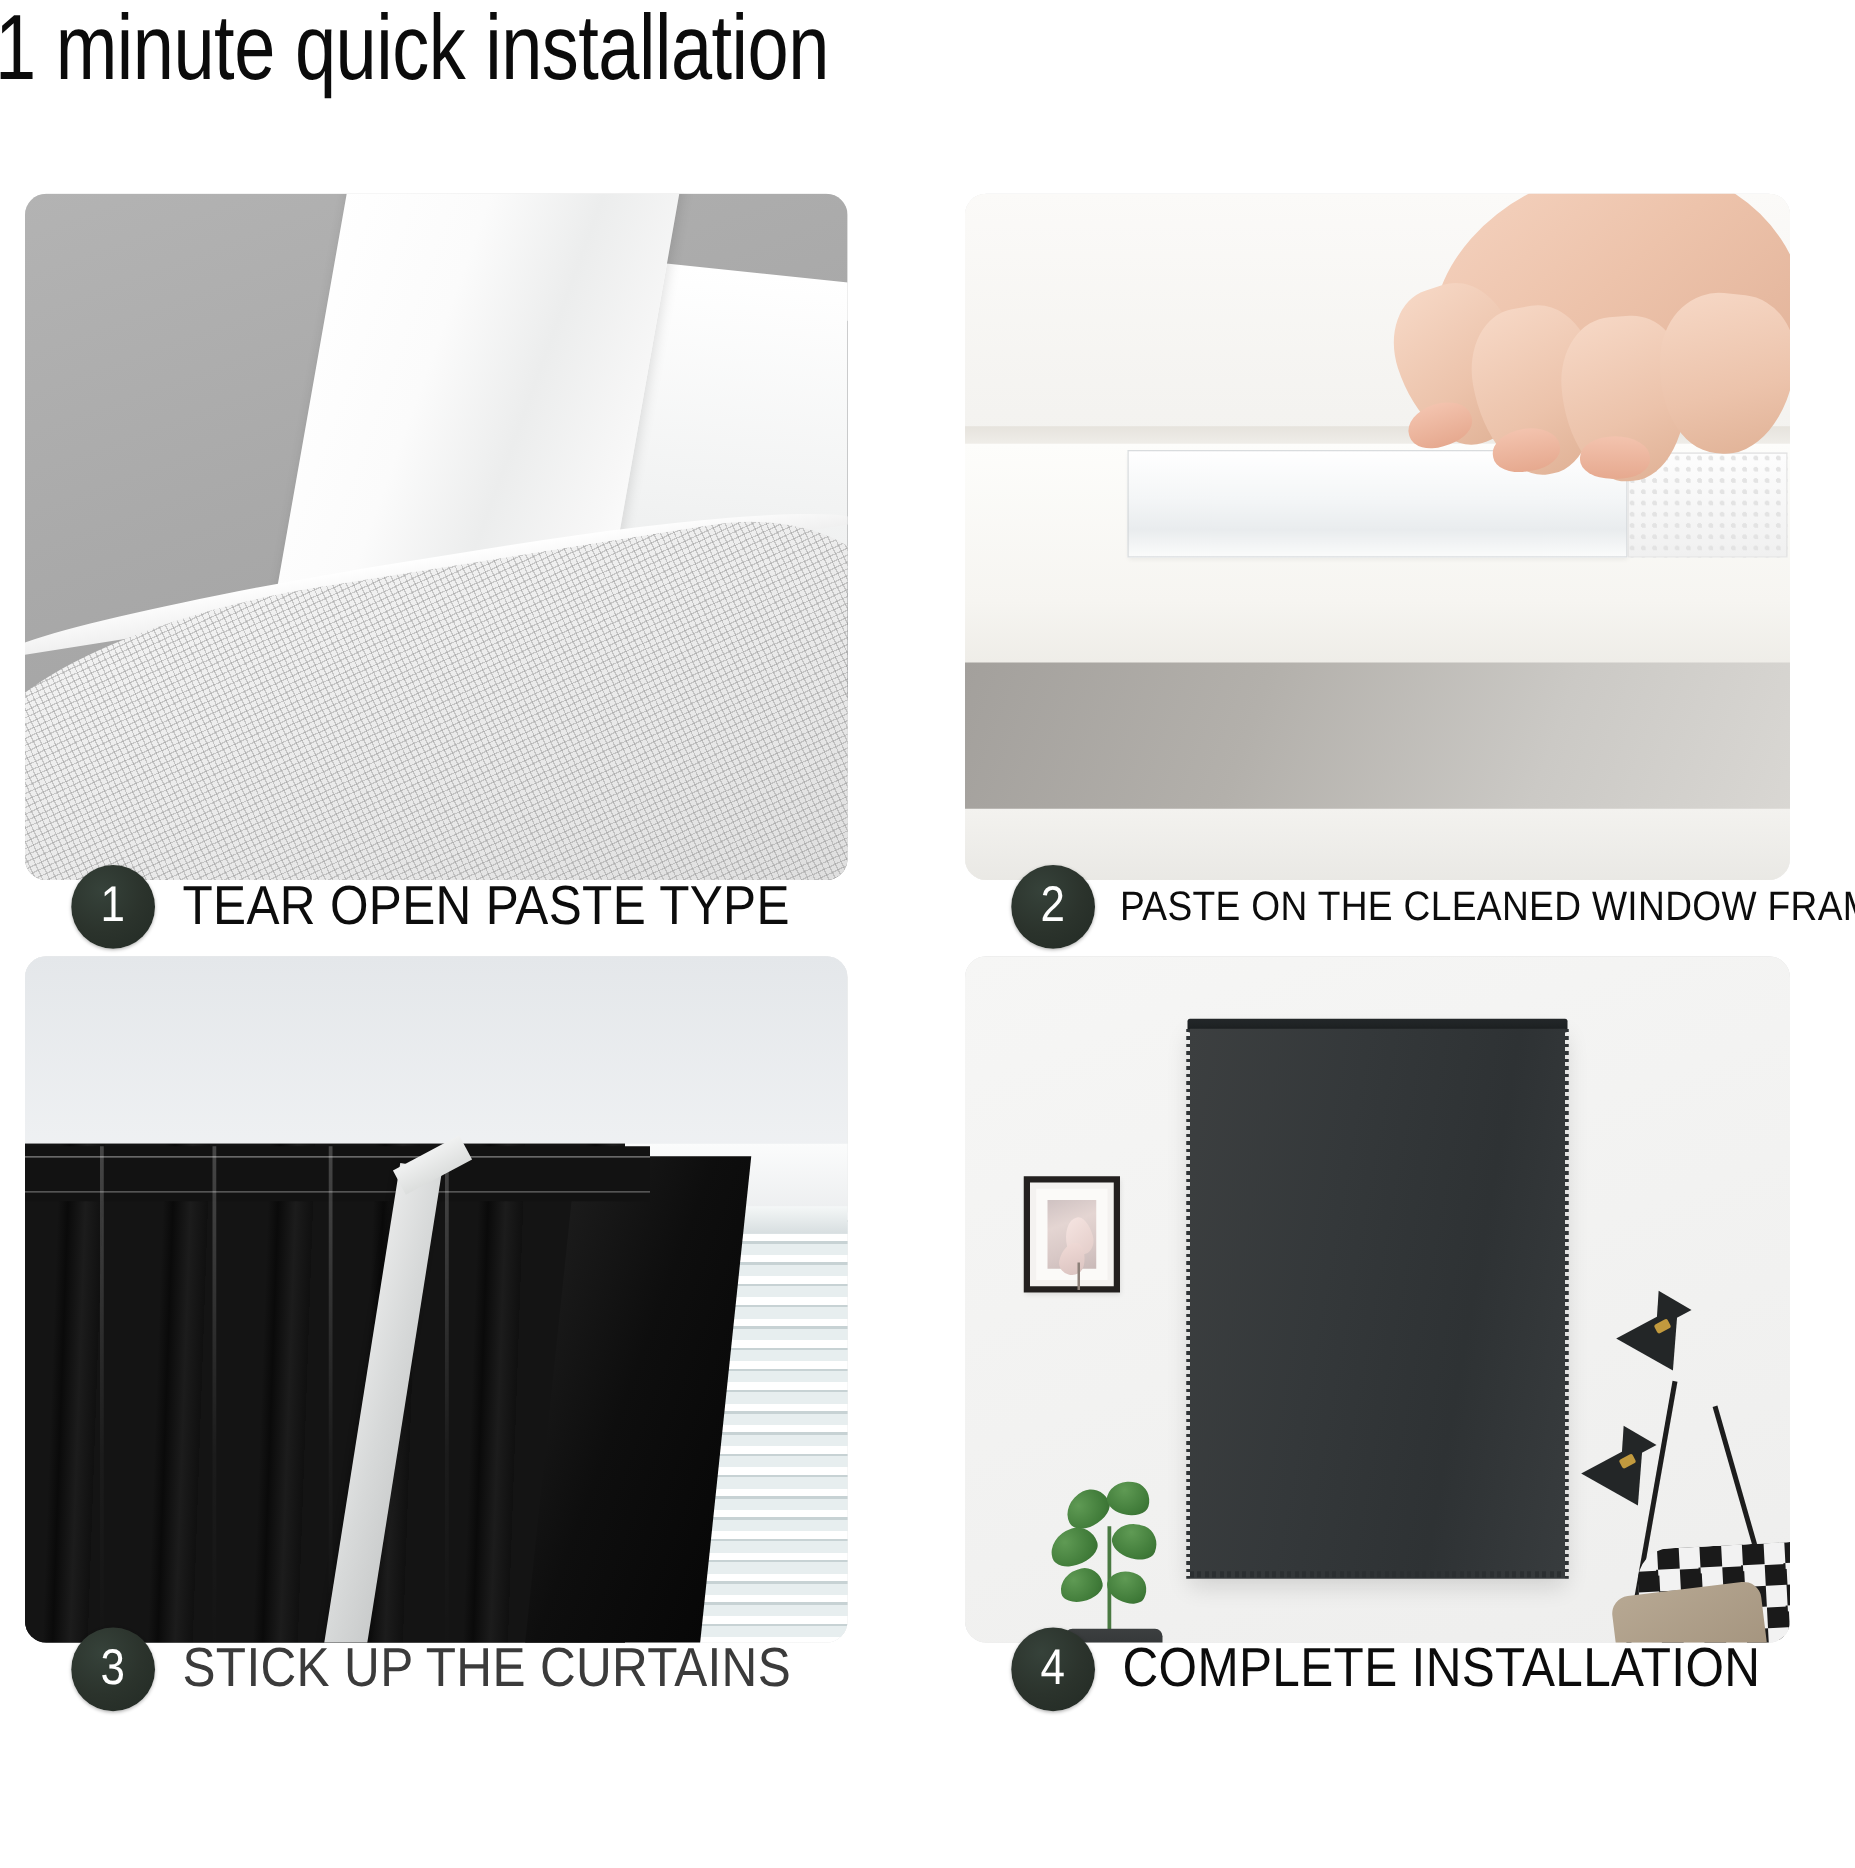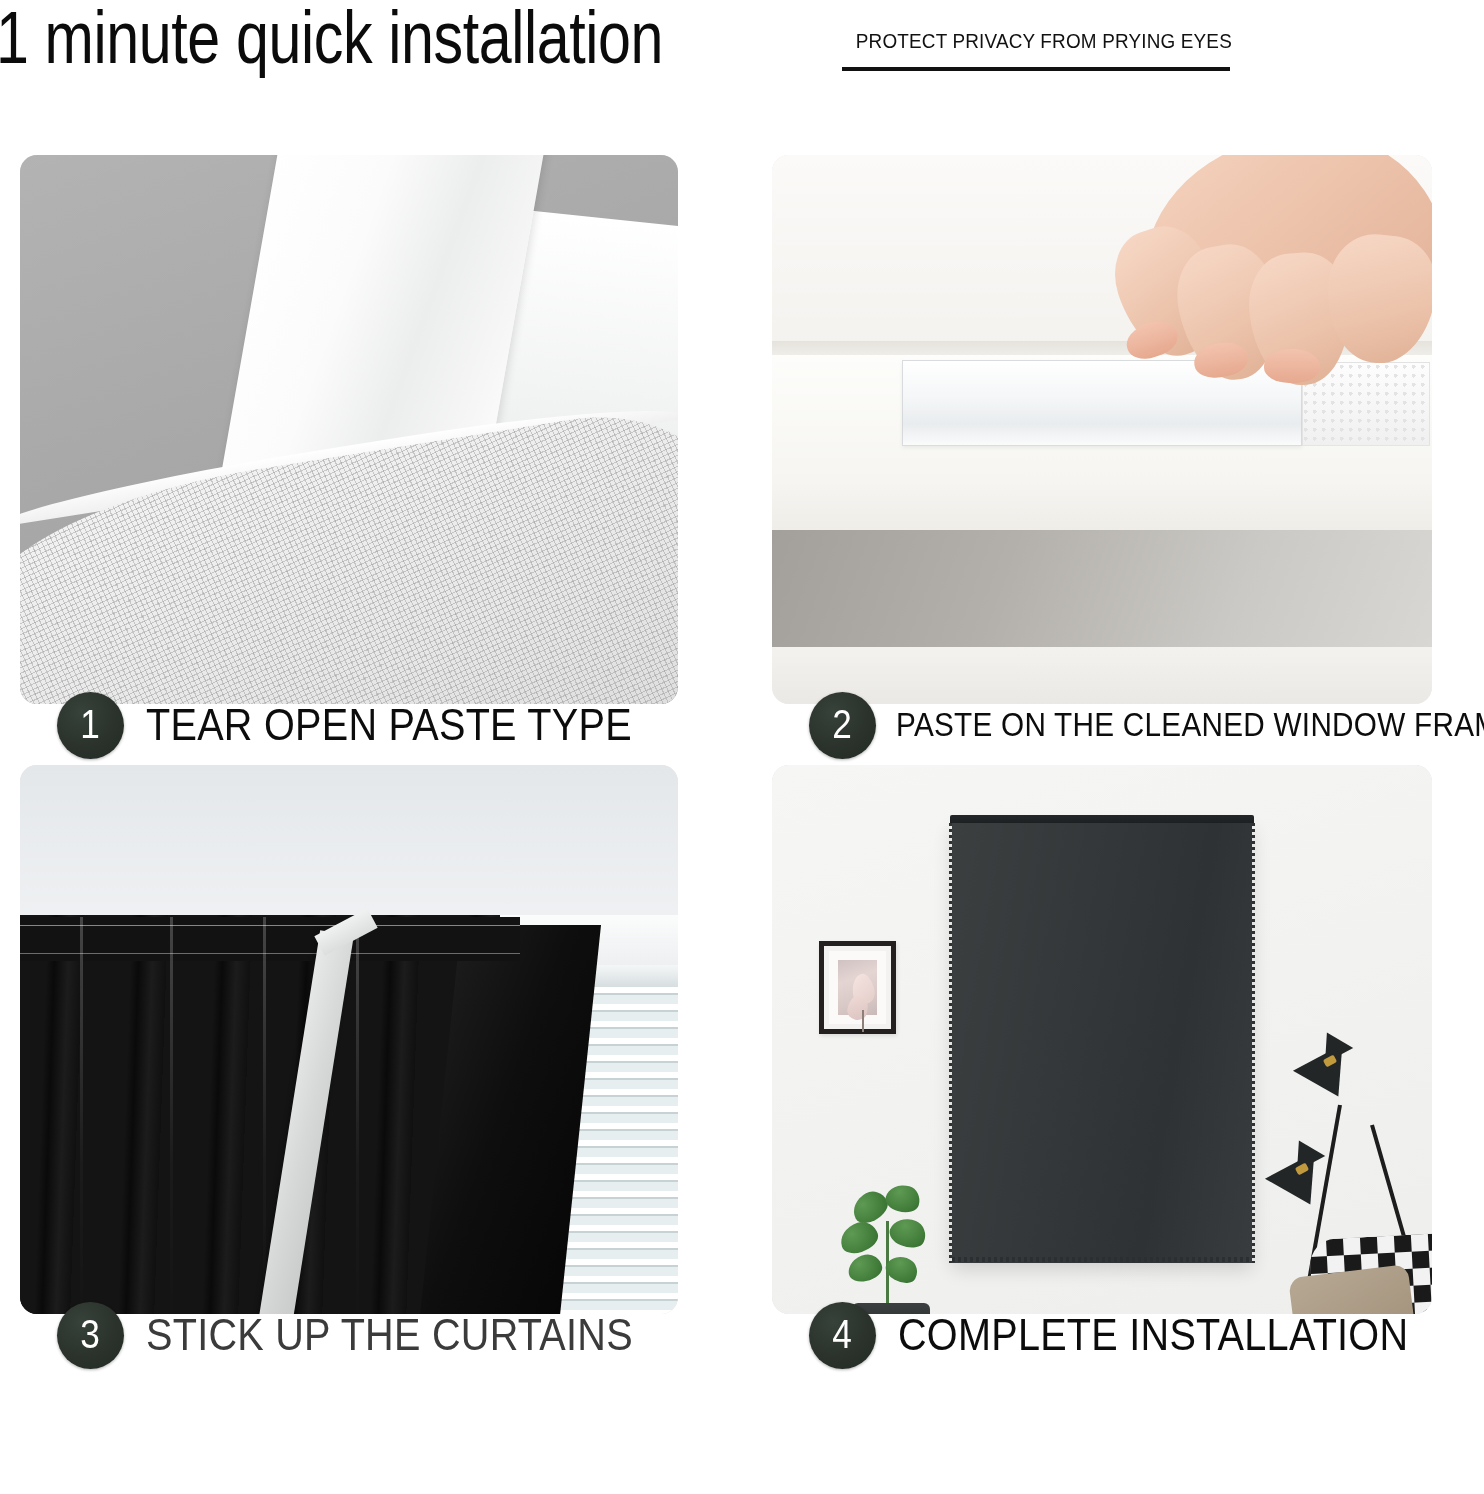--- a/index.html
+++ b/index.html
@@ -466,24 +466,20 @@
   }
 </style>
 </head>
 <body>
 
 <div id="page">
 
   <div class="header">
     <div class="main-title">1 minute quick installation</div>
 
-    <div class="tagline-wrap">
-      <div class="tagline">PROTECT PRIVACY FROM PRYING EYES</div>
-      <div class="tagline-rule"></div>
-    </div>
   </div>
 
   <div class="grid">
 
     <div class="cell c1">
       <div class="photo">
         <div class="photo-inner">
           <div class="p1-bg"></div>
           <div class="p1-dark"></div>
           <div class="p1-strip2"></div>

